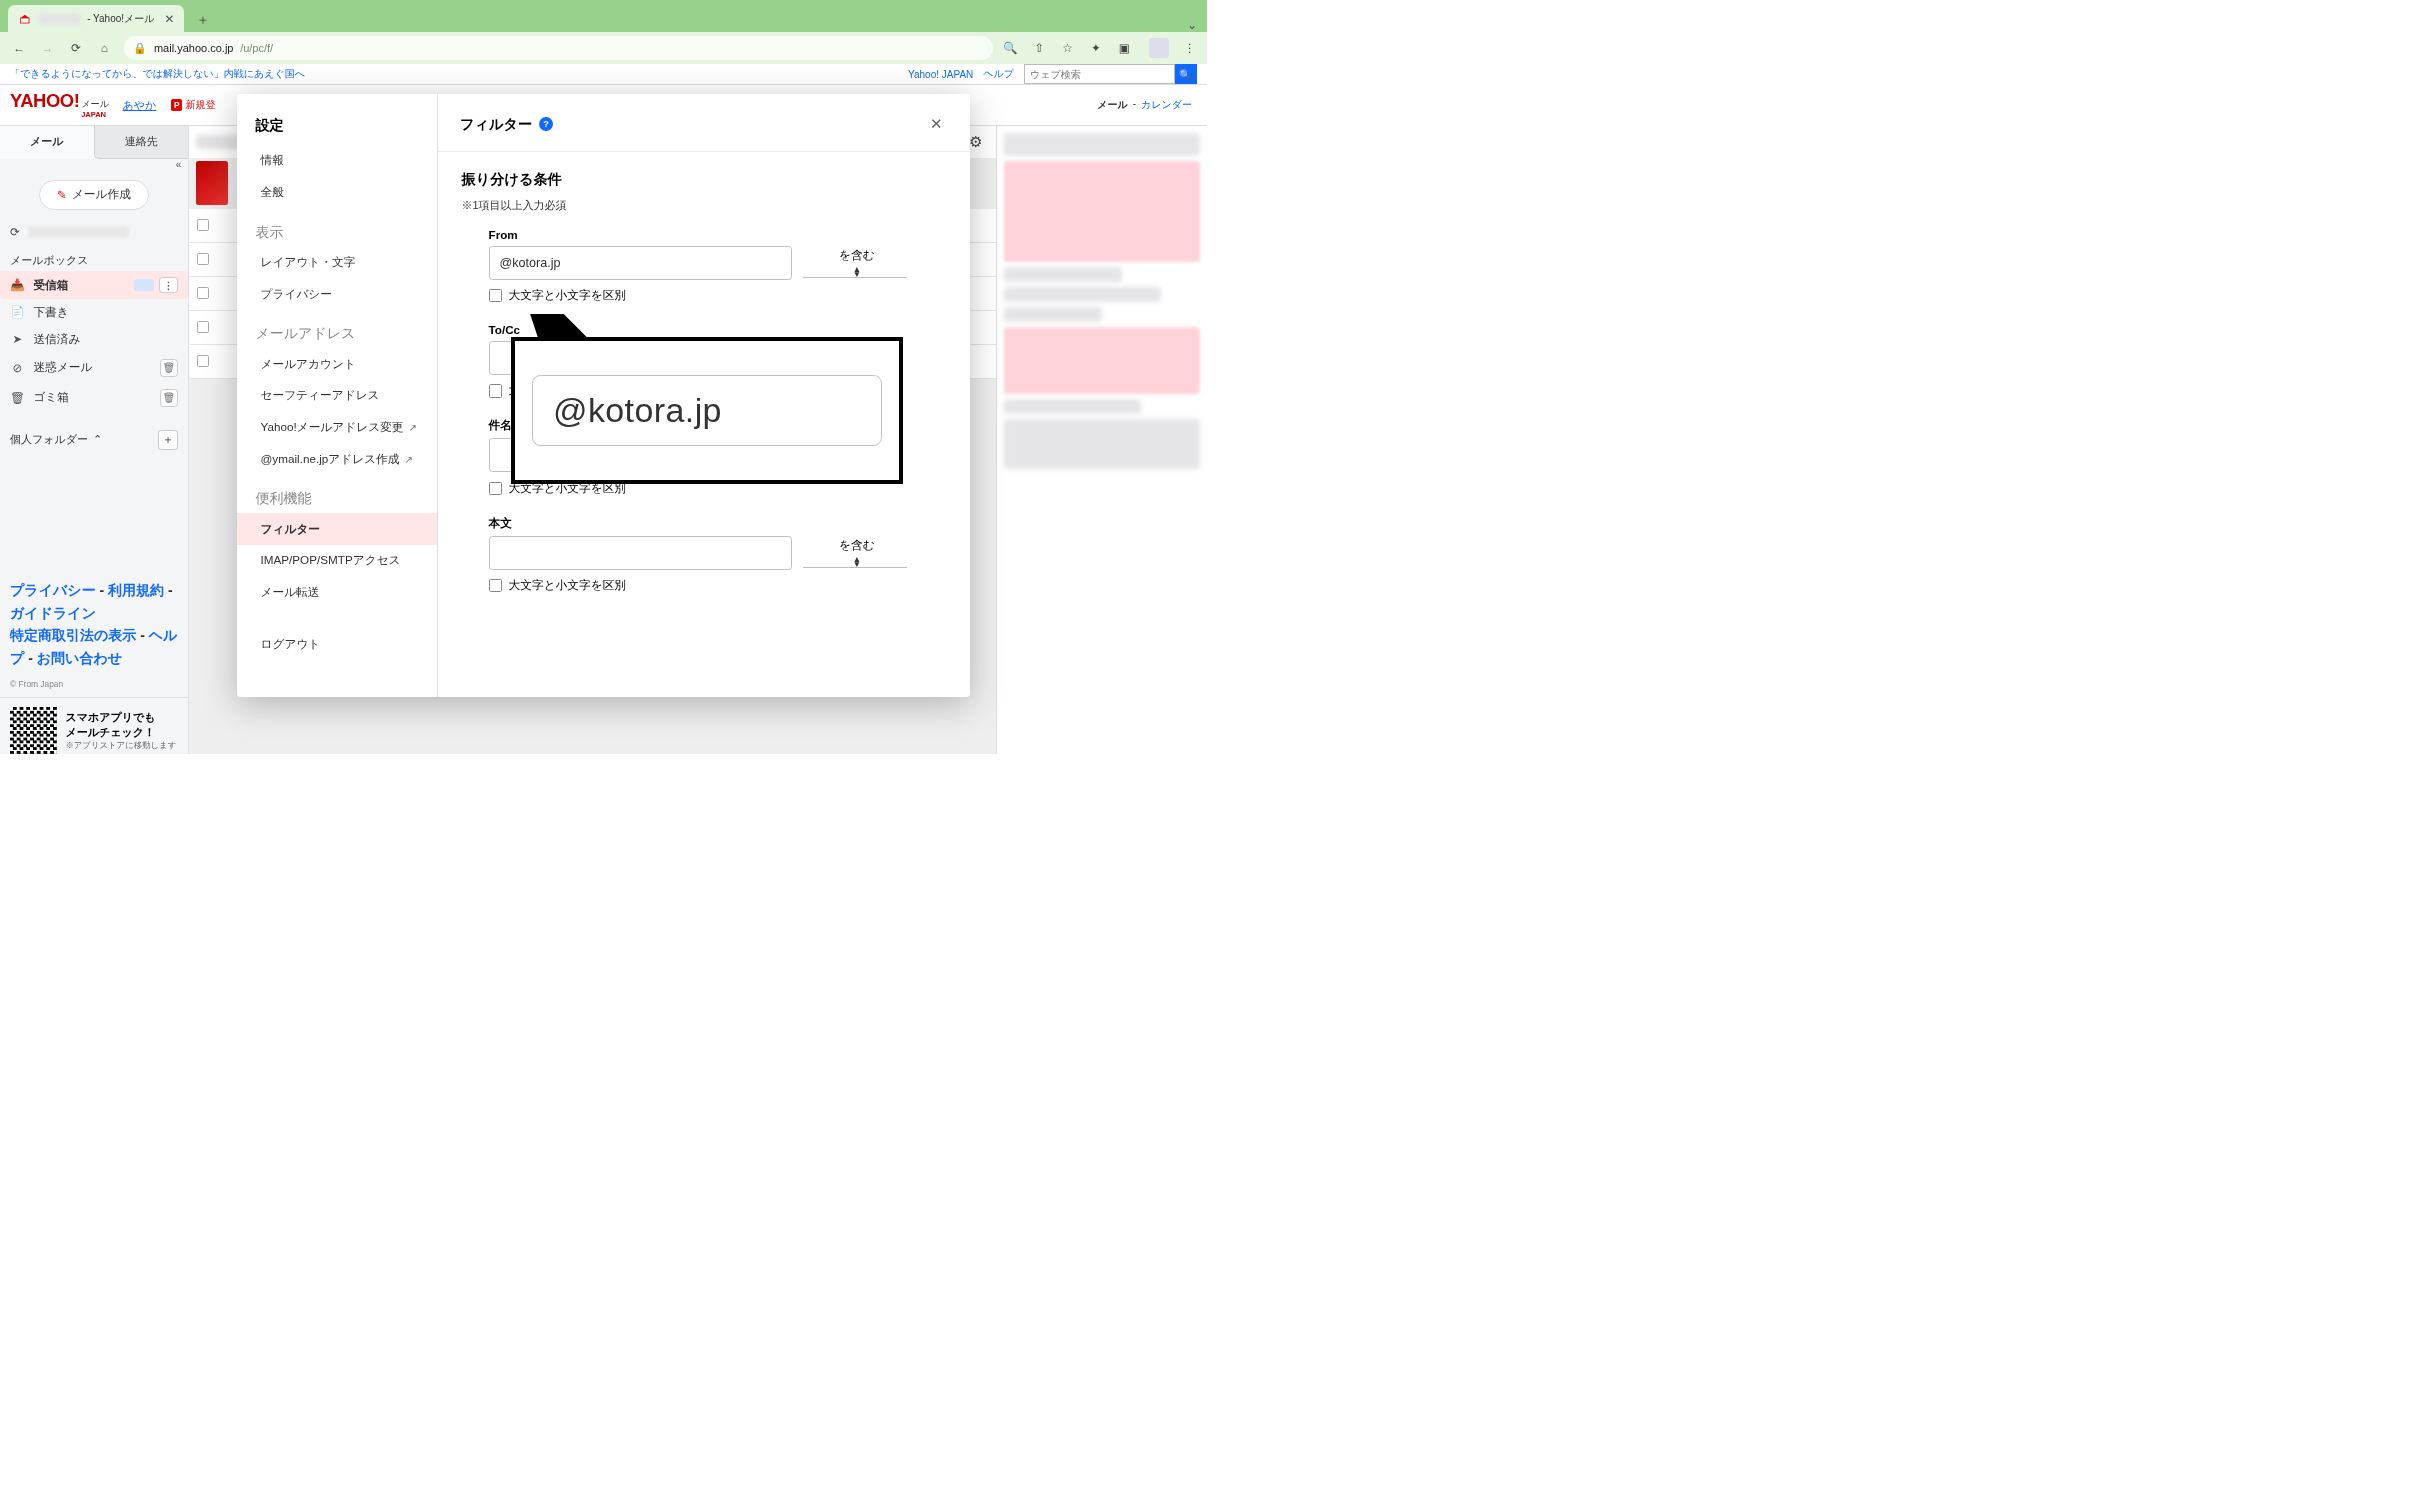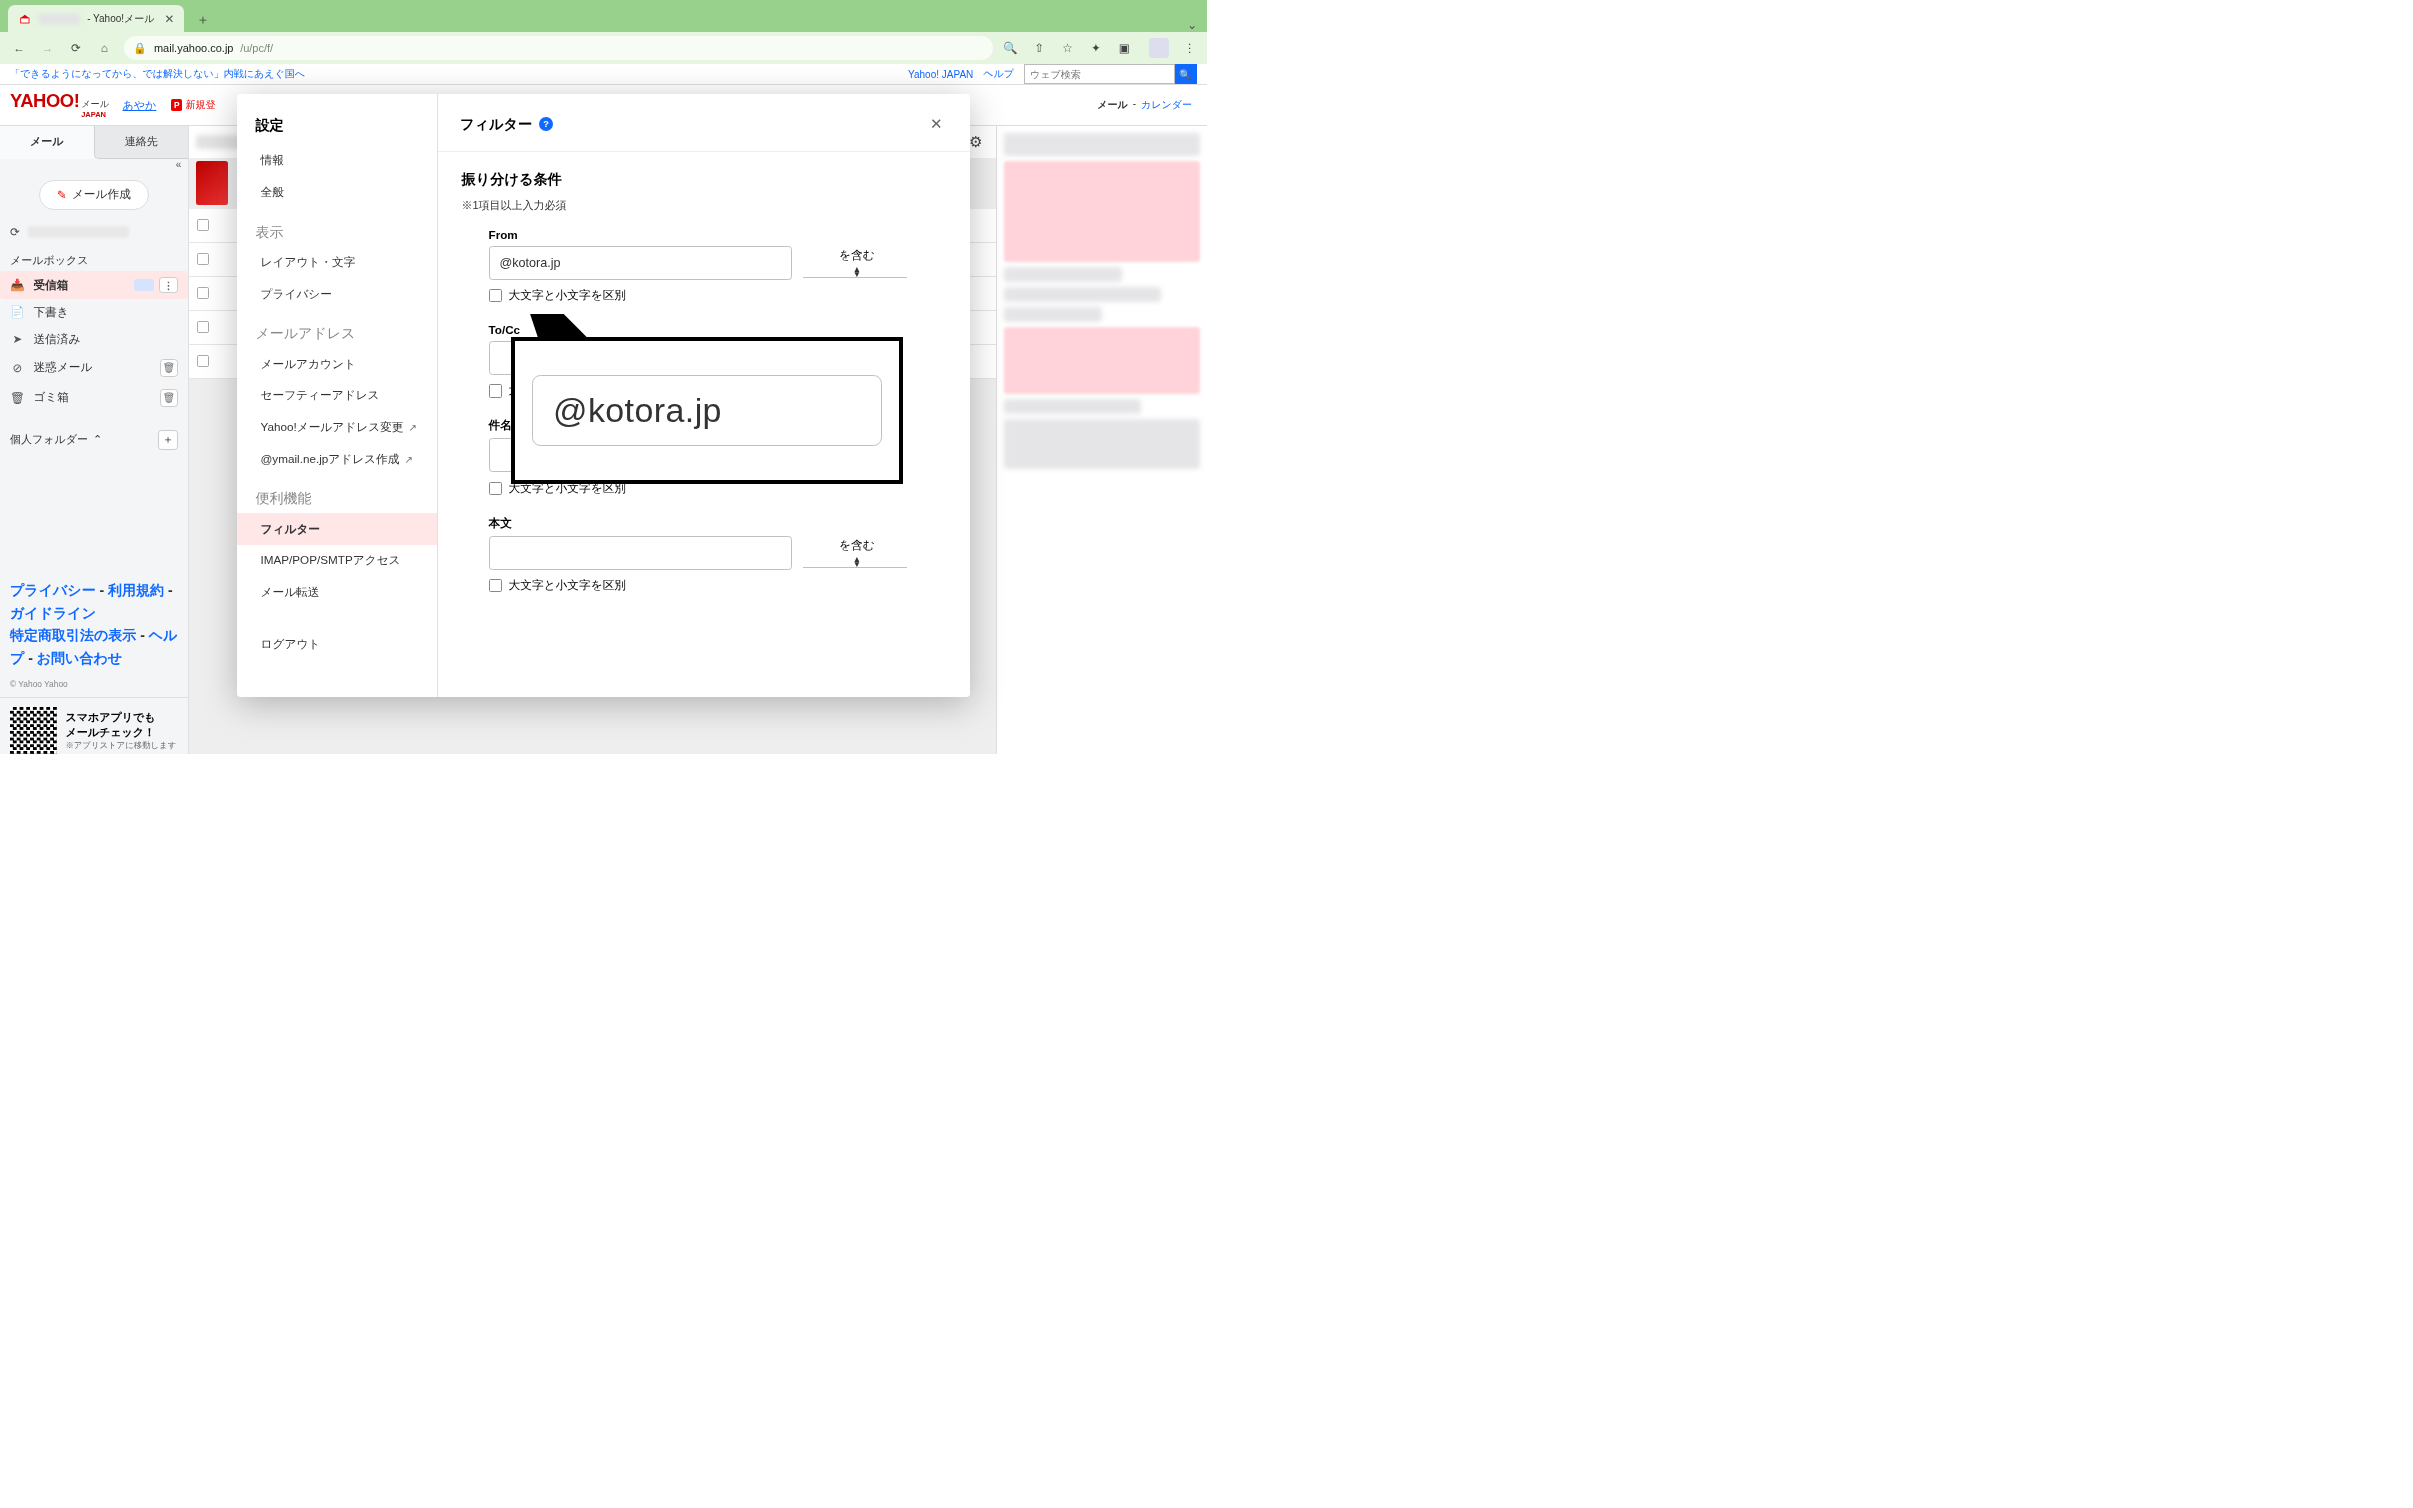--- a/index.html
+++ b/index.html
@@ -271,21 +271,21 @@
       <span class="add-folder">＋</span>
     </div>
     <div class="footer-links">
       <a href="#">プライバシー</a> - 
       <a href="#">利用規約</a> - 
       <a href="#">ガイドライン</a><br>
       <a href="#">特定商取引法の表示</a> - 
       <a href="#">ヘルプ</a> - 
       <a href="#">お問い合わせ</a>
     </div>
-    <div class="footer-copy">© Yahoo Yahoo</div>
+    <div class="footer-copy">© From Japan</div>
     <div class="app-promo">
       <div class="qr"></div>
       <div>
         <div class="txt">スマホアプリでも</div>
         <div class="txt">メールチェック！</div>
         <div class="sub2">※アプリストアに移動します</div>
       </div>
     </div>
     <div class="survey-link">パソコン版のアンケートに回答</div>
   </div>

